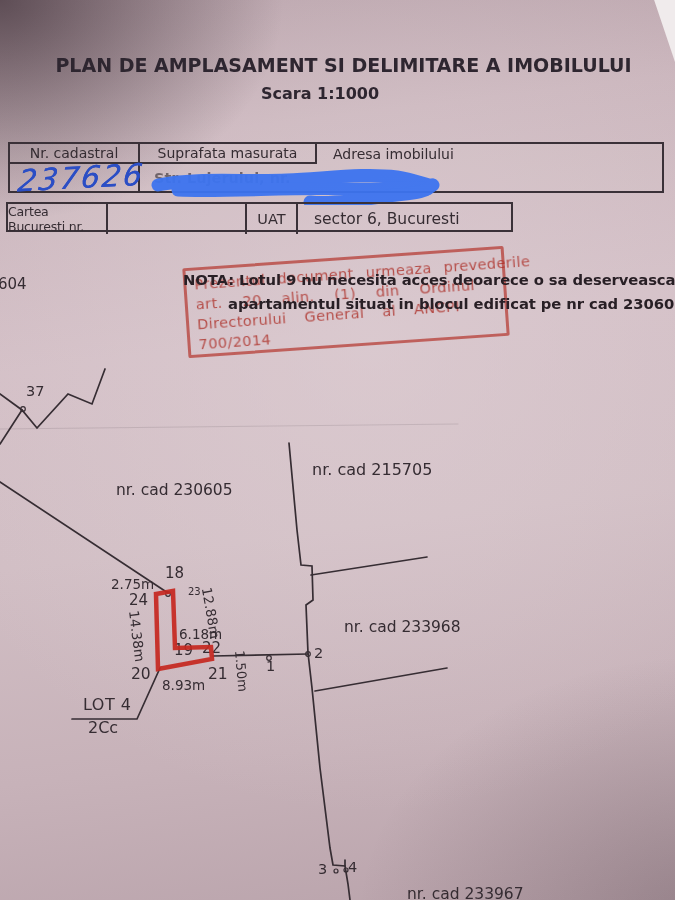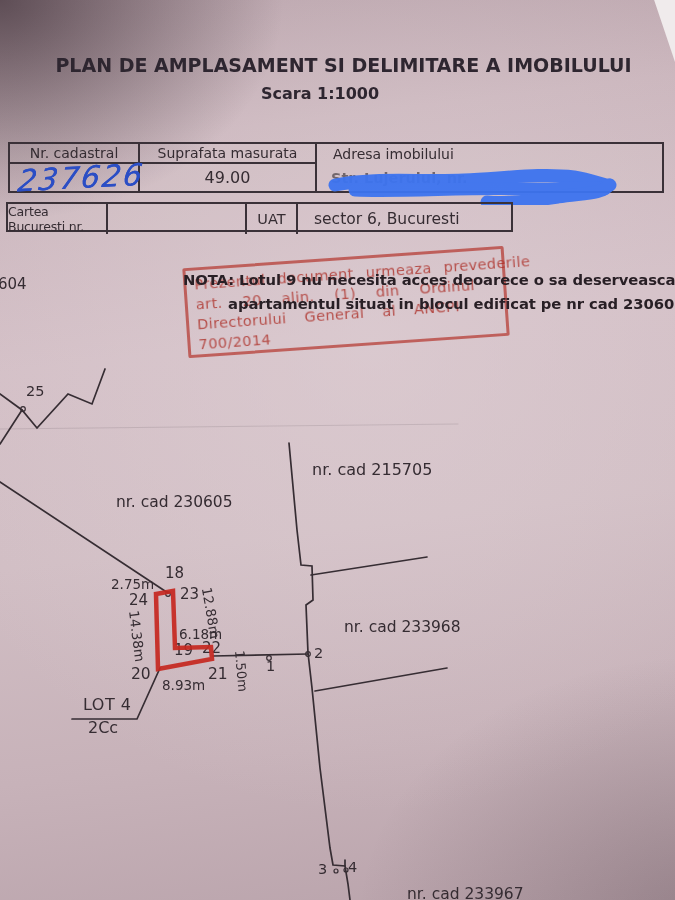--- a/index.html
+++ b/index.html
@@ -54,23 +54,20 @@
       <span>Nr. cadastral</span>
     </div>
     <div class="cell center" style="font-size:14px;">
       <span>Suprafata masurata</span>
     </div>
     <div class="cell last" style="font-size:14px;padding-left:16px;border-bottom:none;">
       <span>Adresa imobilului</span>
     </div>
     <div class="cell bottomless">
       <span class="hand" style="position:absolute;left:8px;top:-4px;">237626</span>
-    </div>
-    <div class="cell center bottomless" style="font-size:16px;">
-      <span>49.00</span>
     </div>
     <div class="cell last bottomless" style="font-size:14.5px;padding-left:14px;">
       <span style="opacity:.55;font-weight:600;color:#231c21;">Str. Lujerului, nr.</span>
 
       <svg width="345" height="45" viewBox="0 0 345 45" style="left:0;top:-4px;">
         <g stroke="#3d74f0" stroke-width="13" fill="none" stroke-linecap="round" opacity="0.95">
           <path d="M18,25 C55,17 105,22 147,20 S225,13 257,17 C276,20 289,26 293,25"></path>
           <path d="M38,30 C86,32 156,27 211,29 C241,30 271,25 287,29"></path>
           <path d="M292,25 C286,35 261,33 241,37 C215,41 191,44 170,42"></path>
         </g>
@@ -130,30 +127,30 @@
       <circle cx="269" cy="658" r="2.3"></circle>
       <circle cx="308" cy="654" r="2.3"></circle>
       <circle cx="336" cy="871" r="2"></circle>
       <circle cx="346" cy="870" r="2"></circle>
     </g>
 
     <polygon points="156,594 173,591 175,648 211,647 212,659 158,669" fill="none" stroke="#c6271f" stroke-width="4.5" stroke-linejoin="miter" opacity="0.92"></polygon>
   </svg>
 
   <span class="lbl" style="left:-2px;top:277px;font-size:15px;">604</span>
-  <span class="lbl" style="left:26px;top:384px;font-size:14.5px;">25</span>
+  <span class="lbl" style="left:26px;top:384px;font-size:14.5px;">37</span>
 
-  <span class="lbl" style="left:116px;top:482px;font-size:15.5px;margin-top:12px;">nr. cad 230605</span>
+  <span class="lbl" style="left:116px;top:482px;font-size:15.5px;">nr. cad 230605</span>
   <span class="lbl" style="left:312px;top:462px;font-size:16px;">nr. cad 215705</span>
   <span class="lbl" style="left:344px;top:619px;font-size:15.5px;">nr. cad 233968</span>
   <span class="lbl" style="left:407px;top:886px;font-size:15.5px;">nr. cad 233967</span>
 
   <span class="lbl" style="left:111px;top:577px;font-size:13.5px;">2.75m</span>
   <span class="lbl" style="left:165px;top:566px;font-size:15px;">18</span>
-  <span class="lbl" style="left:180px;top:587px;font-size:15px;">23</span>
+  <span class="lbl" style="left:188px;top:587px;font-size:10px;">23</span>
   <span class="lbl" style="left:129px;top:593px;font-size:15px;">24</span>
 
   <span class="lbl rot" style="left:137px;top:636px;font-size:13.5px;transform:translate(-50%,-50%) rotate(83deg);">14.38m</span>
   <span class="lbl rot" style="left:211px;top:613px;font-size:13.5px;transform:translate(-50%,-50%) rotate(80deg);">12.88m</span>
 
   <span class="lbl" style="left:179px;top:627px;font-size:13.5px;">6.18m</span>
   <span class="lbl" style="left:174px;top:643px;font-size:15px;">19</span>
   <span class="lbl" style="left:202px;top:641px;font-size:15px;">22</span>
   <span class="lbl" style="left:131px;top:666px;font-size:15.5px;">20</span>
   <span class="lbl" style="left:208px;top:666px;font-size:15.5px;">21</span>

